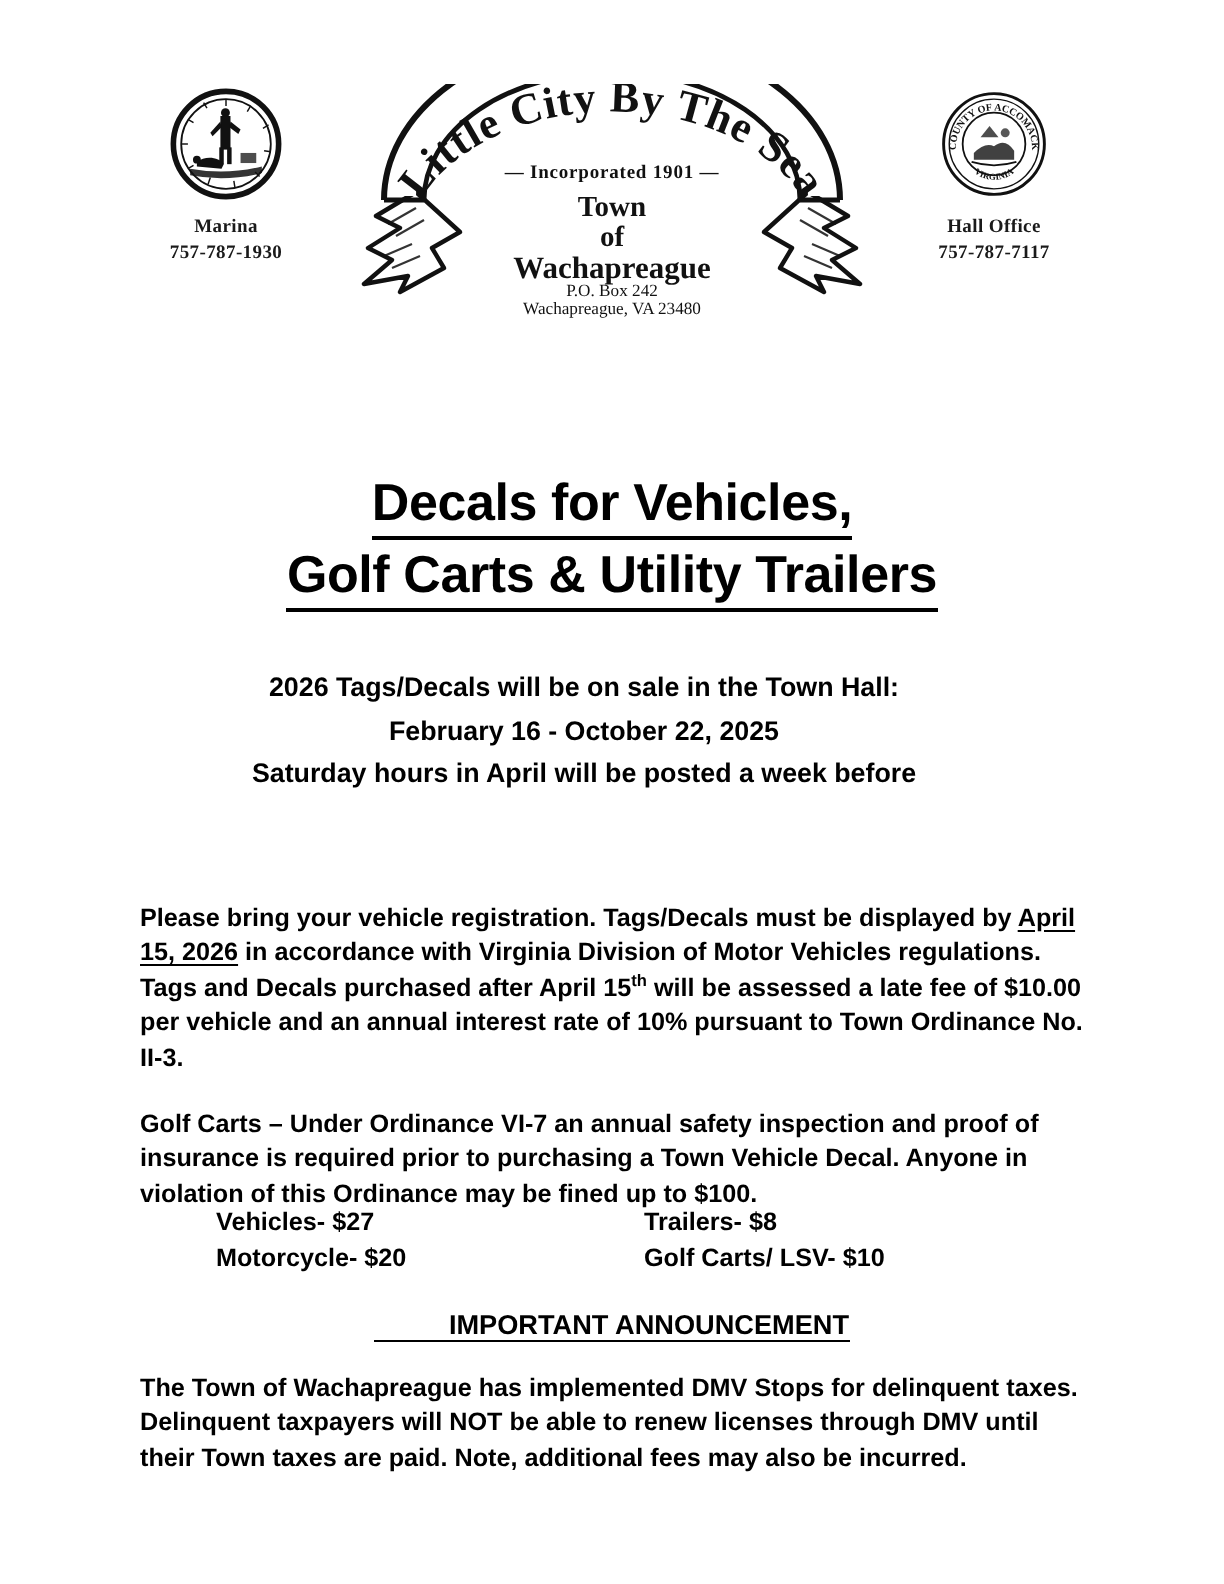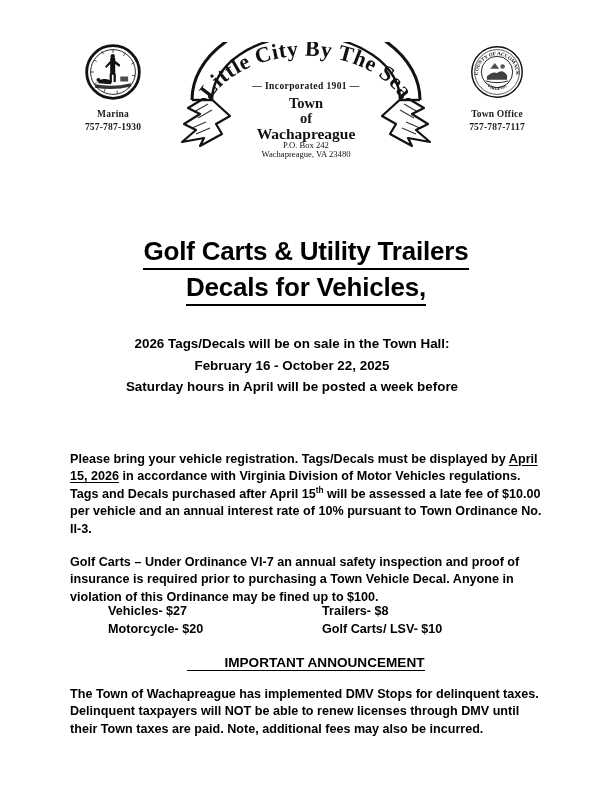--- a/index.html
+++ b/index.html
@@ -254,32 +254,32 @@
         <text font-family="Liberation Serif, serif" font-weight="bold" font-size="8" fill="#111">
           <textPath href="#cseal-bot" startOffset="50%" text-anchor="middle">VIRGINIA</textPath>
         </text>
 
         <path d="M32 58 Q42 48 50 52 Q60 44 68 56 L68 64 L32 64 Z" fill="#111" opacity="0.8"></path>
         <path d="M38 44 L46 34 L54 44 Z" fill="#111" opacity="0.75"></path>
         <circle cx="60" cy="40" r="4" fill="#111" opacity="0.7"></circle>
         <path d="M30 66 Q50 72 70 66" fill="none" stroke="#111" stroke-width="1.6"></path>
       </svg>
       <div class="seal-caption">
-        <div>Town Office</div>
+        <div>Hall Office</div>
         <div>757-787-7117</div>
       </div>
     </div>
   </div>
 
   <div class="main-title">
     <span class="row">
-      <span class="tline">Golf Carts &amp; Utility Trailers</span>
+      <span class="tline">Decals for Vehicles,</span>
     </span>
     <span class="row">
-      <span class="tline">Decals for Vehicles,</span>
+      <span class="tline">Golf Carts &amp; Utility Trailers</span>
     </span>
   </div>
 
   <div class="sale-info">
     <div>2026 Tags/Decals will be on sale in the Town Hall:</div>
     <div>February 16 - October 22, 2025</div>
     <div>Saturday hours in April will be posted a week before</div>
   </div>
 
   <p class="body-block" id="para-registration">

